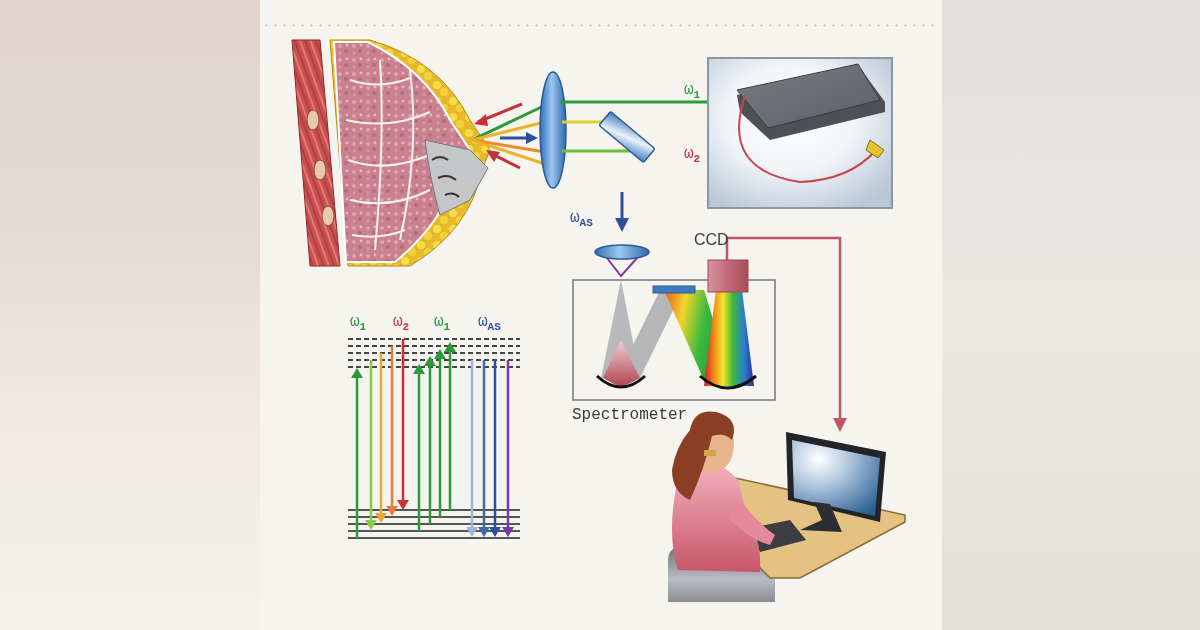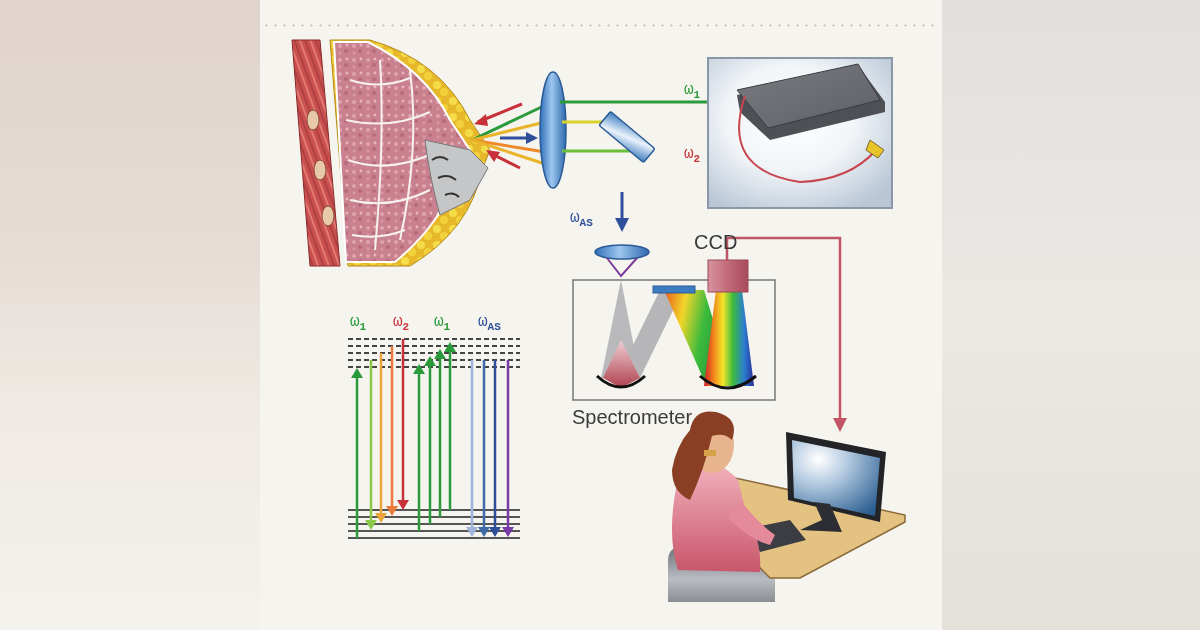--- a/index.html
+++ b/index.html
@@ -26,21 +26,21 @@
     background-size: 9px 3px;
   }
   svg.art { position: absolute; left: 0; top: 0; }
   .lbl {
     position: absolute; font-family: Liberation Mono, monospace;
     font-size: 16px; line-height: 1; white-space: nowrap;
   }
   .lbl sub { font-size: 11px; vertical-align: -4px; font-weight: bold; }
   .sans-lbl {
     position: absolute; font-family: "Liberation Sans", sans-serif;
-    font-size: 20px; color: #3a3a3a; white-space: nowrap; line-height: 1;
+    font-size: 16px; color: #3a3a3a; white-space: nowrap; line-height: 1;
   }
 </style>
 </head>
 <body>
 
 <div class="side-left"></div>
 <div class="side-right"></div>
 <div class="panel"></div>
 <div class="dotrule"></div>
 
@@ -271,18 +271,18 @@
     <ellipse cx="712" cy="445" rx="22" ry="28" fill="#e7b48e"></ellipse>
     <path d="M690,430 Q694,408 716,412 Q740,418 732,440 Q724,432 712,436 Q704,470 690,500 Q672,492 672,470 Q676,446 690,430 Z" fill="#8a3f24"></path>
     <rect x="704" y="450" width="12" height="6" fill="#d8a24a"></rect>
   </g>
 </svg>
 
 <div class="lbl" style="left:684px; top:82px; color:#2a9a3a;"><span>ω</span><sub>1</sub></div>
 <div class="lbl" style="left:684px; top:146px; color:#c8313a;"><span>ω</span><sub>2</sub></div>
 <div class="lbl" style="left:570px; top:210px; color:#2f4f9a;"><span>ω</span><sub>AS</sub></div>
 <div class="sans-lbl" style="left:694px; top:232px;">CCD</div>
-<div class="sans-lbl" style="left:572px; top:407px;">Spectrometer</div>
+<div class="sans-lbl" style="left:572px; top:407px;font-family:Liberation Mono, monospace;">Spectrometer</div>
 
 <div class="lbl" style="left:350px; top:314px; color:#2a9a3a;"><span>ω</span><sub>1</sub></div>
 <div class="lbl" style="left:393px; top:314px; color:#c8313a;"><span>ω</span><sub>2</sub></div>
 <div class="lbl" style="left:434px; top:314px; color:#2a9a3a;"><span>ω</span><sub>1</sub></div>
 <div class="lbl" style="left:478px; top:314px; color:#2f4f9a;"><span>ω</span><sub>AS</sub></div>
 
 </body></html>

